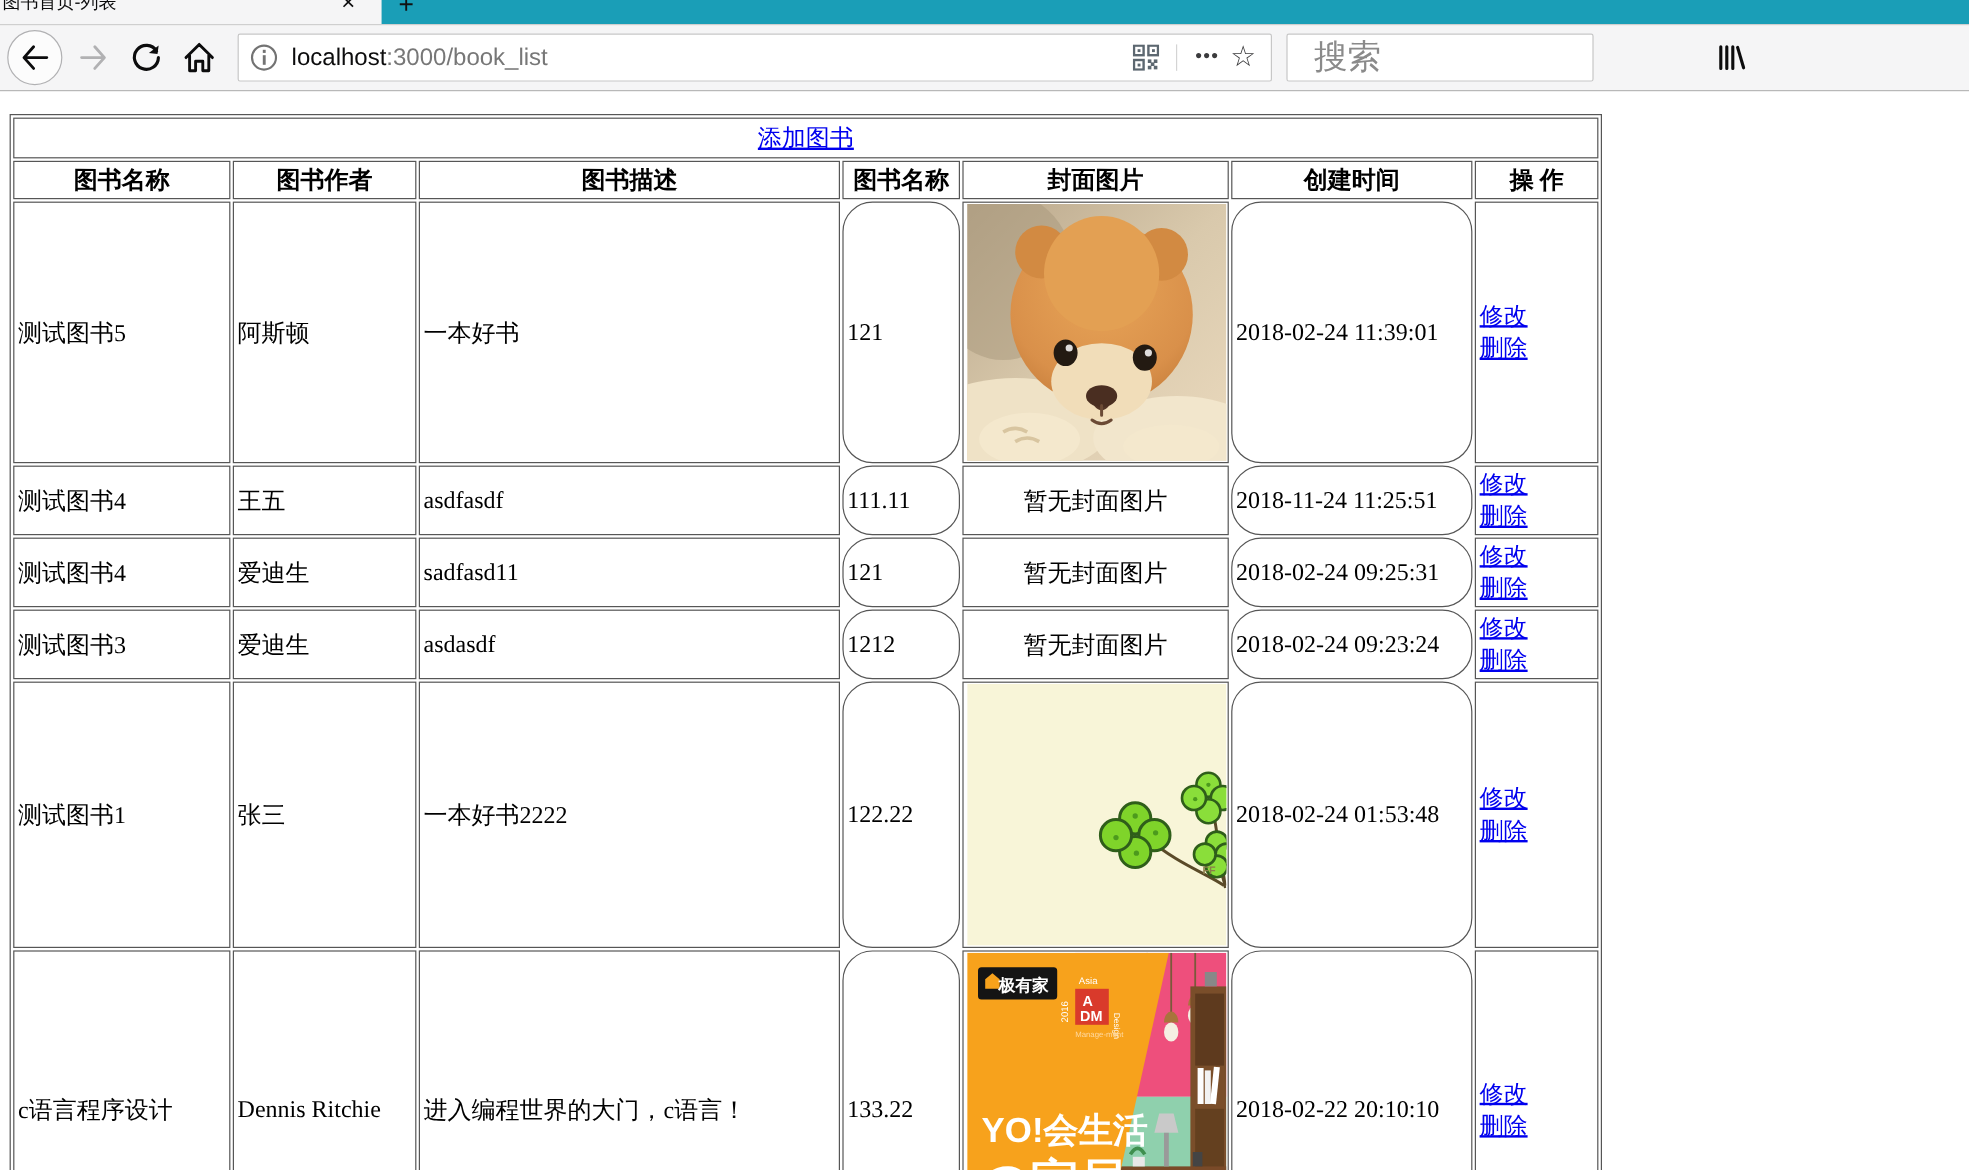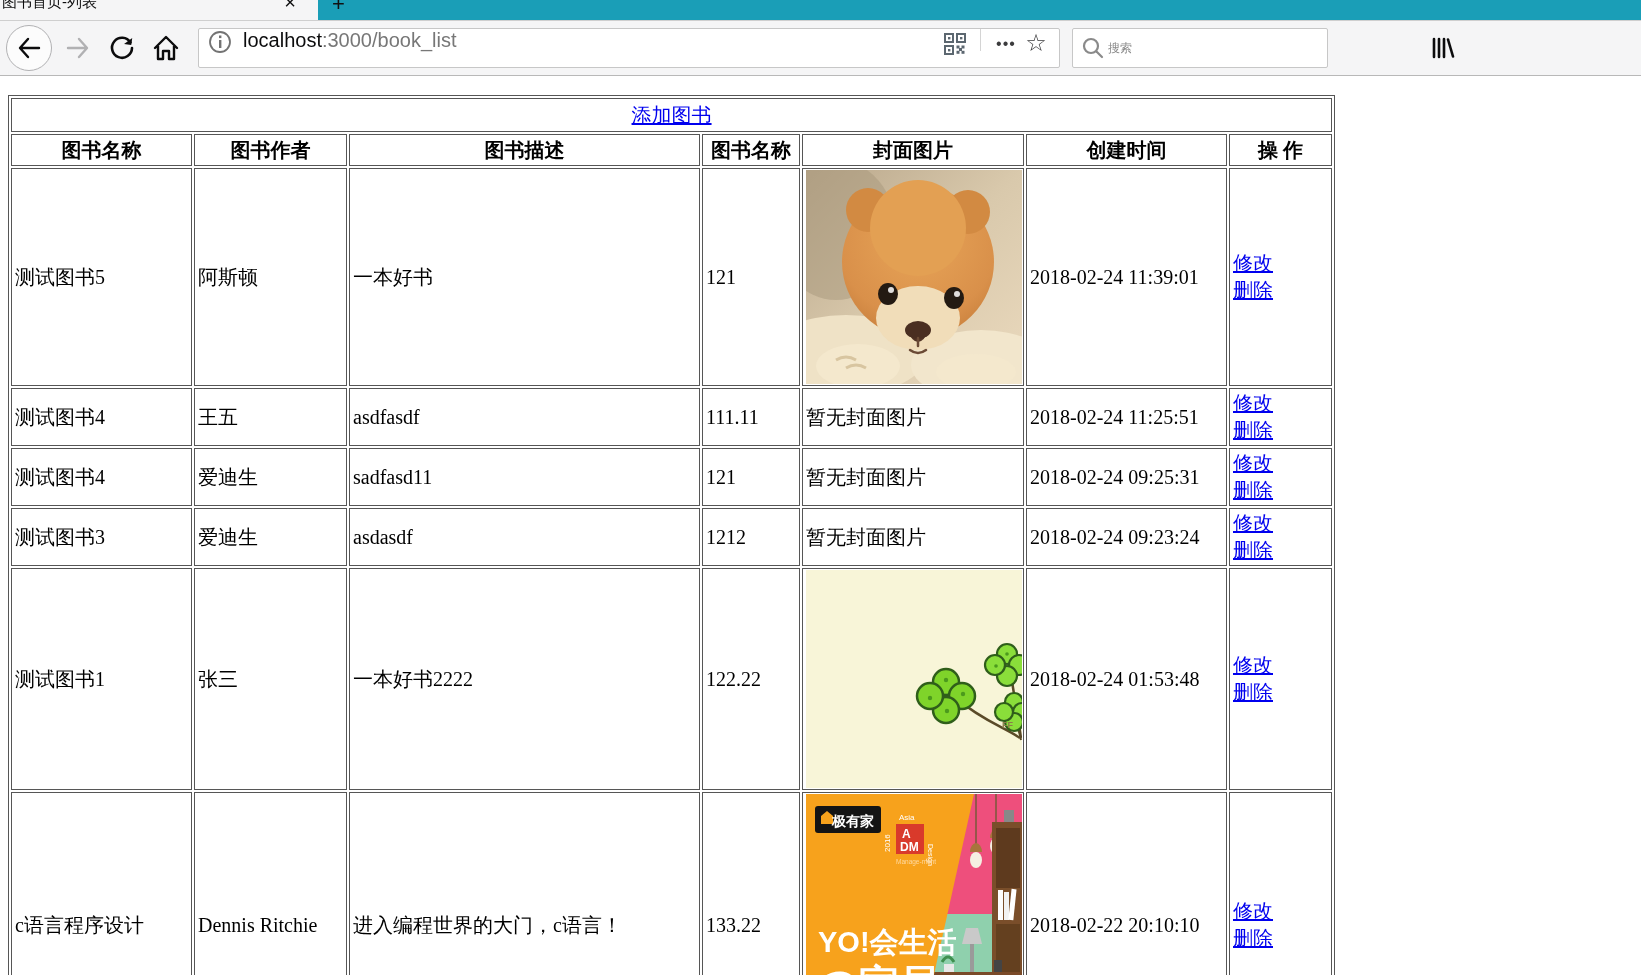--- a/index.html
+++ b/index.html
@@ -28,57 +28,57 @@
   .back-circle {
     width:46px; height:46px; border-radius:50%; background:#fcfcfc;
     border:1px solid #b1b1b3; display:flex; align-items:center; justify-content:center;
     margin-left:-2px;
   }
   .icon-btn { width:36px; height:36px; display:flex; align-items:center; justify-content:center; margin-left:8px; }
 
   .urlbar {
     margin-left:14px; width:862px; height:40px; background:#fff;
     border:1px solid #c7c7c7; border-radius:2px;
-    display:flex; align-items:flex-start; padding:0 8px;
+    display:flex; align-items:center; padding:0 8px;
   }
   .url-text { flex:1; font-size:20px; margin-left:10px; white-space:nowrap; overflow:hidden; }
   .url-host { color:#0c0c0d; }
   .url-path { color:#777; }
   .urlbar-sep { width:1px; height:22px; background:#d4d4d4; margin:0 10px; }
   .url-action { display:flex; align-items:center; justify-content:center; width:30px; height:30px; }
   .dots { font-size:16px; letter-spacing:1px; color:#3b3b3d; }
   .star { font-size:24px; color:#3b3b3d; margin-top:-2px; }
 
   .searchbox {
     margin-left:12px; width:256px; height:40px; background:#fff;
     border:1px solid #c7c7c7; border-radius:2px;
     display:flex; align-items:center; padding:0 8px;
   }
   .searchbox input {
-    border:none; outline:none; flex:1; font-size:12px; margin-left:1px;
+    border:none; outline:none; flex:1; font-size:28px; margin-left:12px;
     font-family:"Liberation Sans", sans-serif; color:#222; background:transparent;
   }
   .searchbox input::placeholder { color:#8a8a8a; }
   .library-btn { margin-left:96px; }
 
   
   .content { background:#fff; }
   table.books {
     border-collapse:separate; border-spacing:2px;
     border:1px solid #565656;
     margin:19px 0 0 8px; width:1317px; table-layout:fixed;
     font-family:"Liberation Serif", serif; font-size:20px; color:#000;
   }
   table.books td, table.books th { border:1px solid #565656; padding:1px 3px; vertical-align:middle; overflow:hidden; }
   th { font-size:20px; font-weight:bold; text-align:center; height:32px; }
   .add-row td { text-align:center; height:34px; }
   a { color:#0000EE; }
   .actions a { margin-right:8px; white-space:nowrap; }
-  td.num, td.time { white-space:nowrap; }
-  .cover-cell { padding:1px 2px; }
+  td.num, td.time { white-space:nowrap;border-radius:25px; }
+  .cover-cell { padding:1px 2px;text-align:center; }
   .cover-cell svg { display:block; }
 
   svg.ic { display:block; }
 </style>
 </head>
 <body>
 
 <div class="tabstrip">
   <div class="tab">
     <span class="tab-title">图书首页-列表</span>
@@ -234,21 +234,21 @@
     <td class="actions">
       <a href="#">修改</a><a href="#">删除</a>
     </td>
   </tr>
         <tr style="height: 39px;">
     <td>测试图书4</td>
     <td>王五</td>
     <td>asdfasdf</td>
     <td class="num">111.11</td>
     <td class="cover-cell"><span>暂无封面图片</span></td>
-    <td class="time">2018-02-24 11:25:51</td>
+    <td class="time">2018-11-24 11:25:51</td>
     <td class="actions">
       <a href="#">修改</a><a href="#">删除</a>
     </td>
   </tr>
         <tr style="height: 37px;">
     <td>测试图书4</td>
     <td>爱迪生</td>
     <td>sadfasd11</td>
     <td class="num">121</td>
     <td class="cover-cell"><span>暂无封面图片</span></td>

